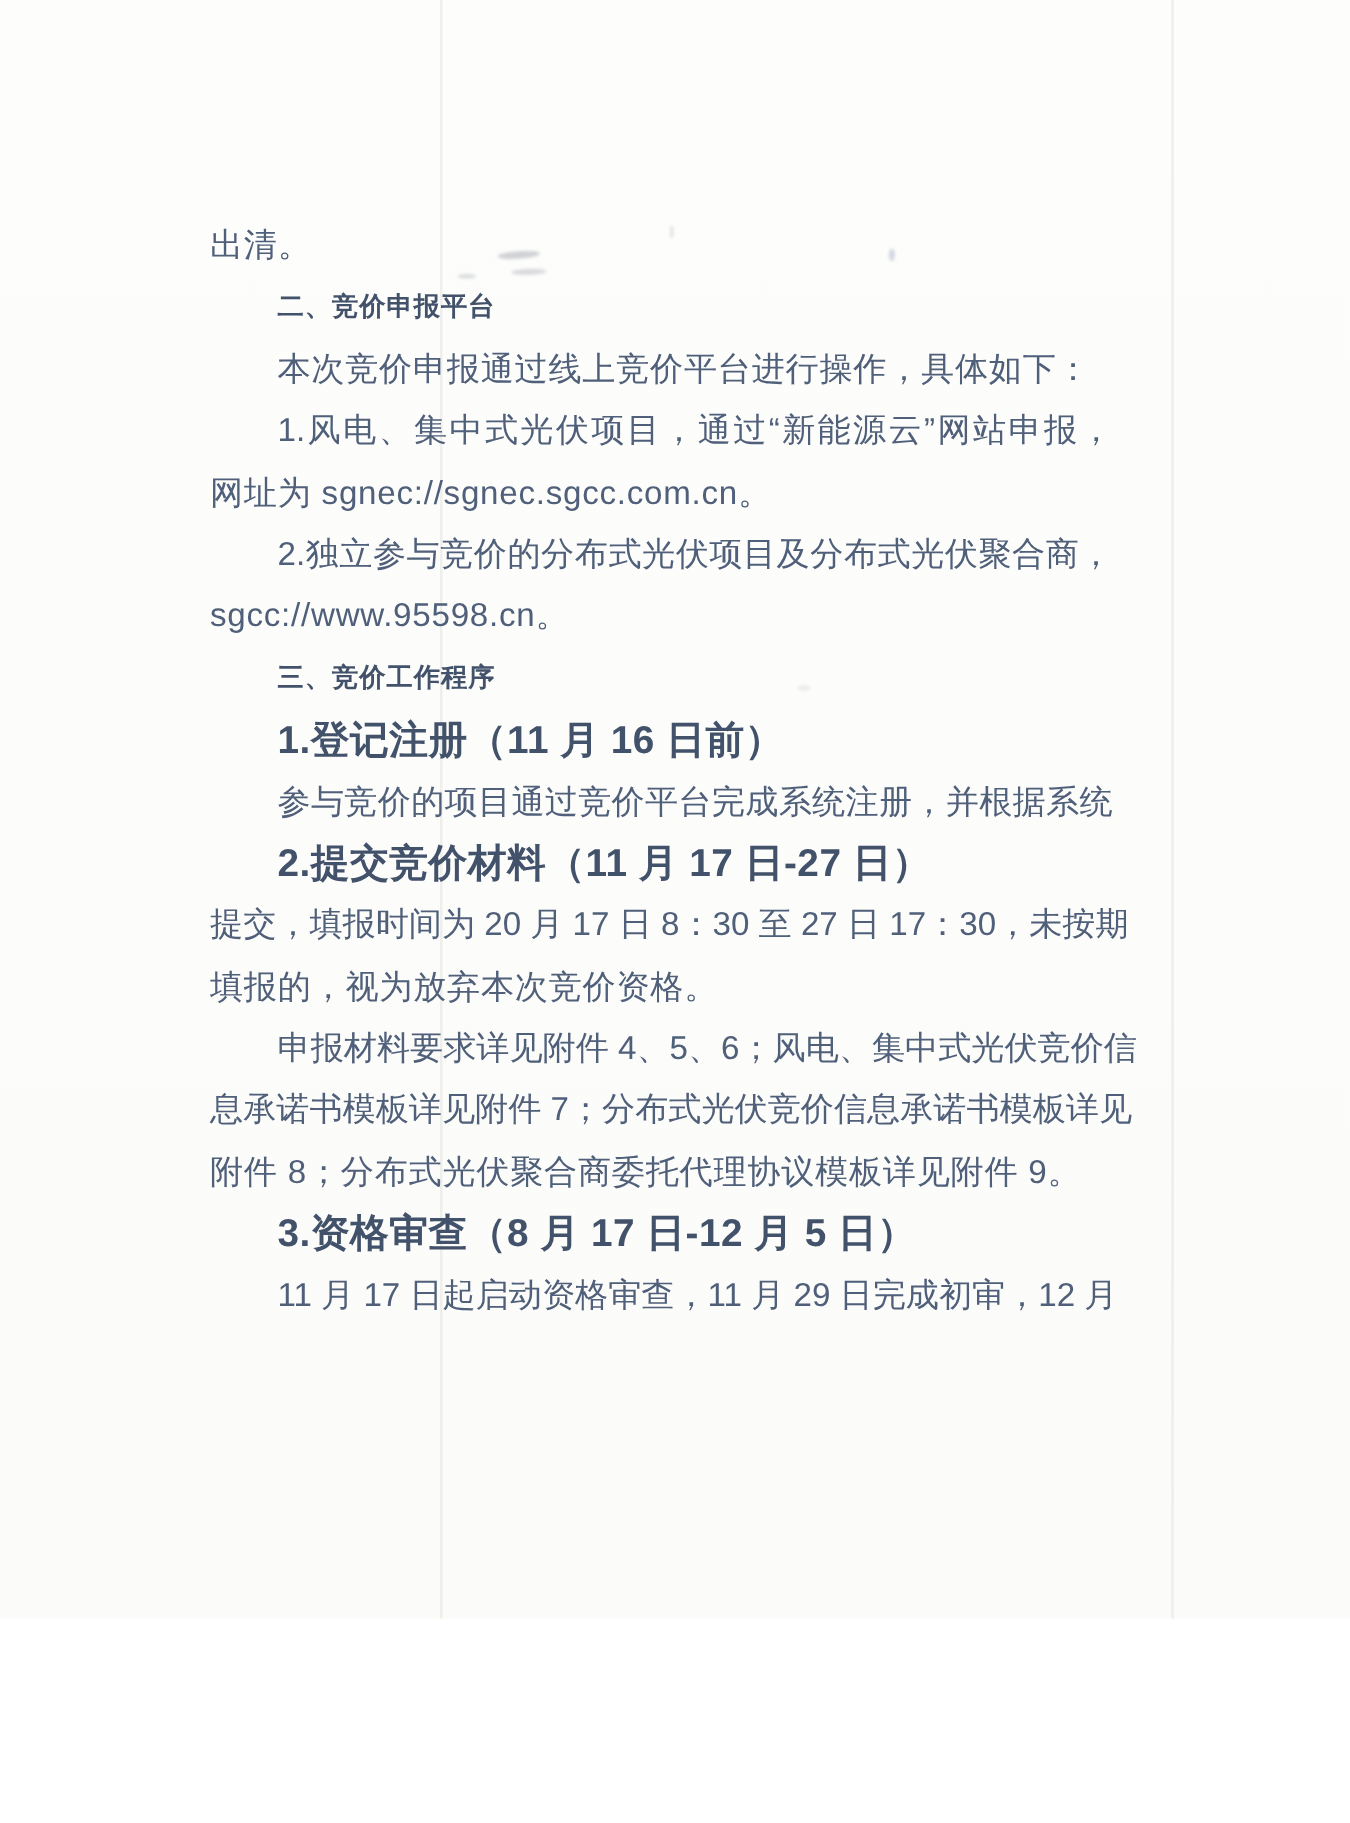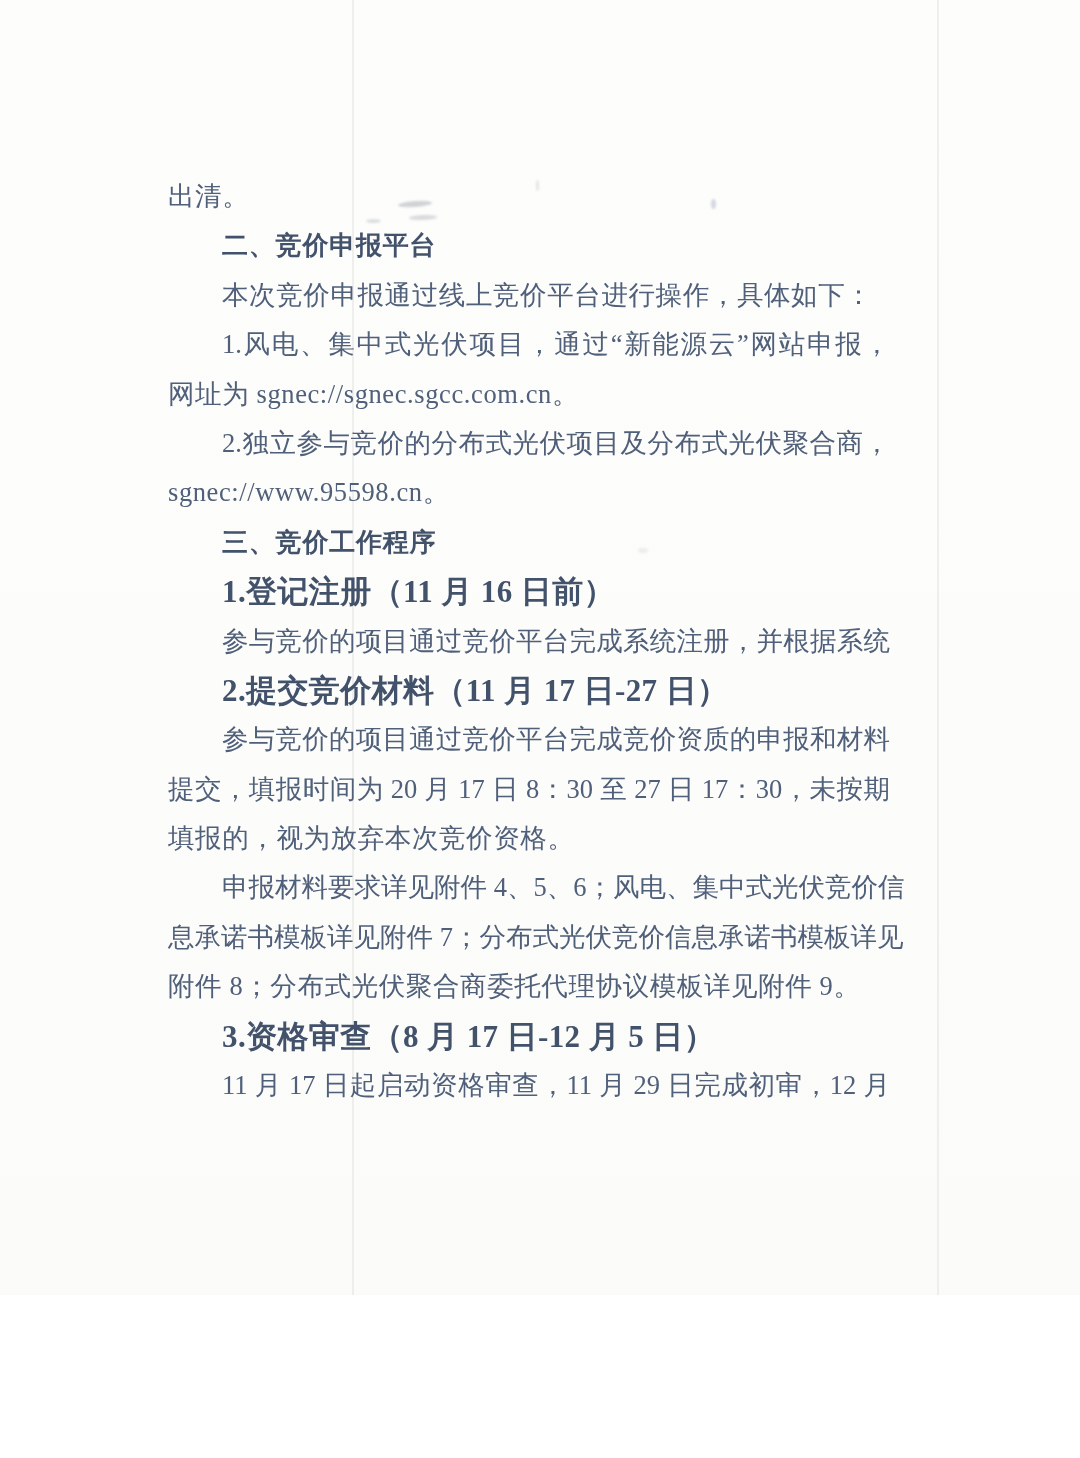--- a/index.html
+++ b/index.html
@@ -3,21 +3,21 @@
 <meta charset="utf-8">
 <style>
   * { margin: 0; padding: 0; box-sizing: border-box; }
   html, body { background: #ffffff; }
   .page {
     position: relative;
     width: 1080px;
     height: 1295px;
     background: linear-gradient(180deg, #fdfdfc 0%, #fcfcfa 60%, #fbfbf9 100%);
     overflow: hidden;
-    font-family: Liberation Serif, serif;
+    font-family: Liberation Sans, sans-serif;
   }
   
   .streak {
     position: absolute; top: 0; bottom: 0; width: 2px;
     background: rgba(190,190,186,0.22);
   }
   .streak.s-a { left: 352px; }
   .streak.s-b { left: 937px; }
   
   .smudge {
@@ -46,21 +46,21 @@
     white-space: nowrap;
   }
   .indent { padding-left: 54px; }
   .justify {
     letter-spacing: 0;
     text-align: justify;
     text-align-last: justify;
   }
   .h1 {
     font-weight: 700;
-    font-size: 26px;
+    font-size: 21px;
     color: #43526b;
     letter-spacing: 0.8px;
   }
   .h2 {
     font-weight: 700;
     font-size: 31px;
     color: #43526b;
     letter-spacing: 0.4px;
   }
   .page-number {
@@ -87,26 +87,25 @@
   <div class="smudge m5"></div>
   <div class="smudge m6"></div>
 
   <div class="content">
     <div class="line">出清。</div>
     <div class="line indent h1">二、竞价申报平台</div>
     <div class="line indent">本次竞价申报通过线上竞价平台进行操作，具体如下：</div>
     <div class="line indent justify">1.风电、集中式光伏项目，通过“新能源云”网站申报，</div>
     <div class="line">网址为 sgnec://sgnec.sgcc.com.cn。</div>
     <div class="line indent justify">2.独立参与竞价的分布式光伏项目及分布式光伏聚合商，</div>
-    <div class="line">sgnec://www.95598.cn。</div>
+    <div class="line">sgcc://www.95598.cn。</div>
     <div class="line indent h1">三、竞价工作程序</div>
     <div class="line indent h2">1.登记注册（11 月 16 日前）</div>
     <div class="line indent justify">参与竞价的项目通过竞价平台完成系统注册，并根据系统</div>
     <div class="line indent h2">2.提交竞价材料（11 月 17 日-27 日）</div>
-    <div class="line indent justify">参与竞价的项目通过竞价平台完成竞价资质的申报和材料</div>
     <div class="line justify">提交，填报时间为 20 月 17 日 8：30 至 27 日 17：30，未按期</div>
     <div class="line">填报的，视为放弃本次竞价资格。</div>
     <div class="line indent justify">申报材料要求详见附件 4、5、6；风电、集中式光伏竞价信</div>
     <div class="line justify">息承诺书模板详见附件 7；分布式光伏竞价信息承诺书模板详见</div>
     <div class="line">附件 8；分布式光伏聚合商委托代理协议模板详见附件 9。</div>
     <div class="line indent h2">3.资格审查（8 月 17 日-12 月 5 日）</div>
     <div class="line indent justify">11 月 17 日起启动资格审查，11 月 29 日完成初审，12 月</div>
   </div>
 
   <div class="page-number">— 2 —</div>

